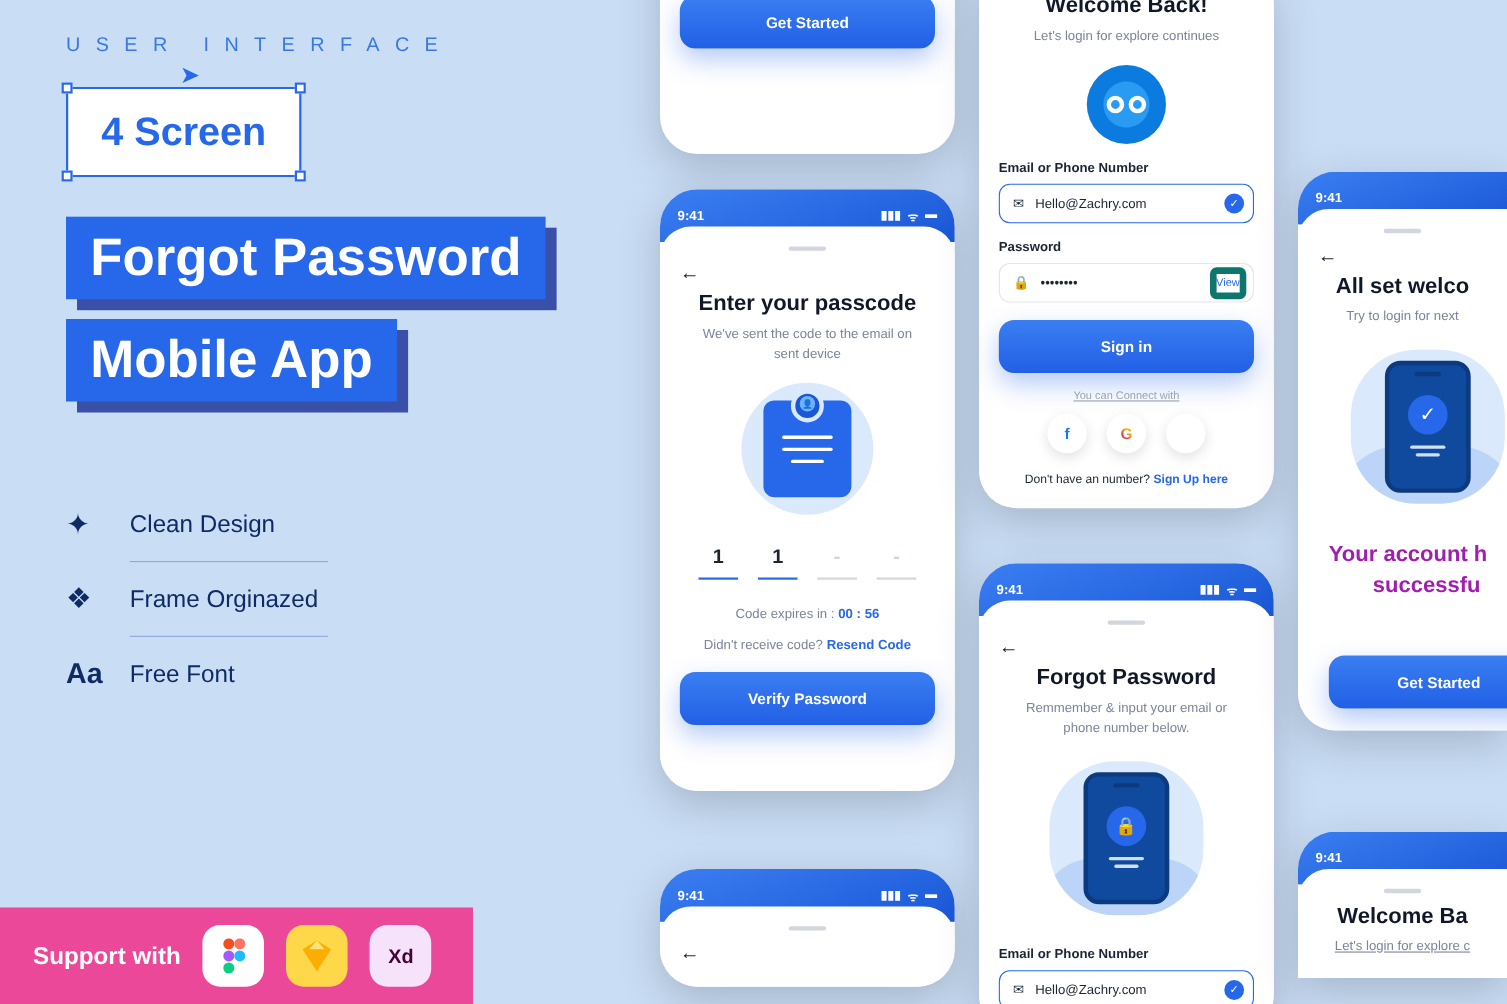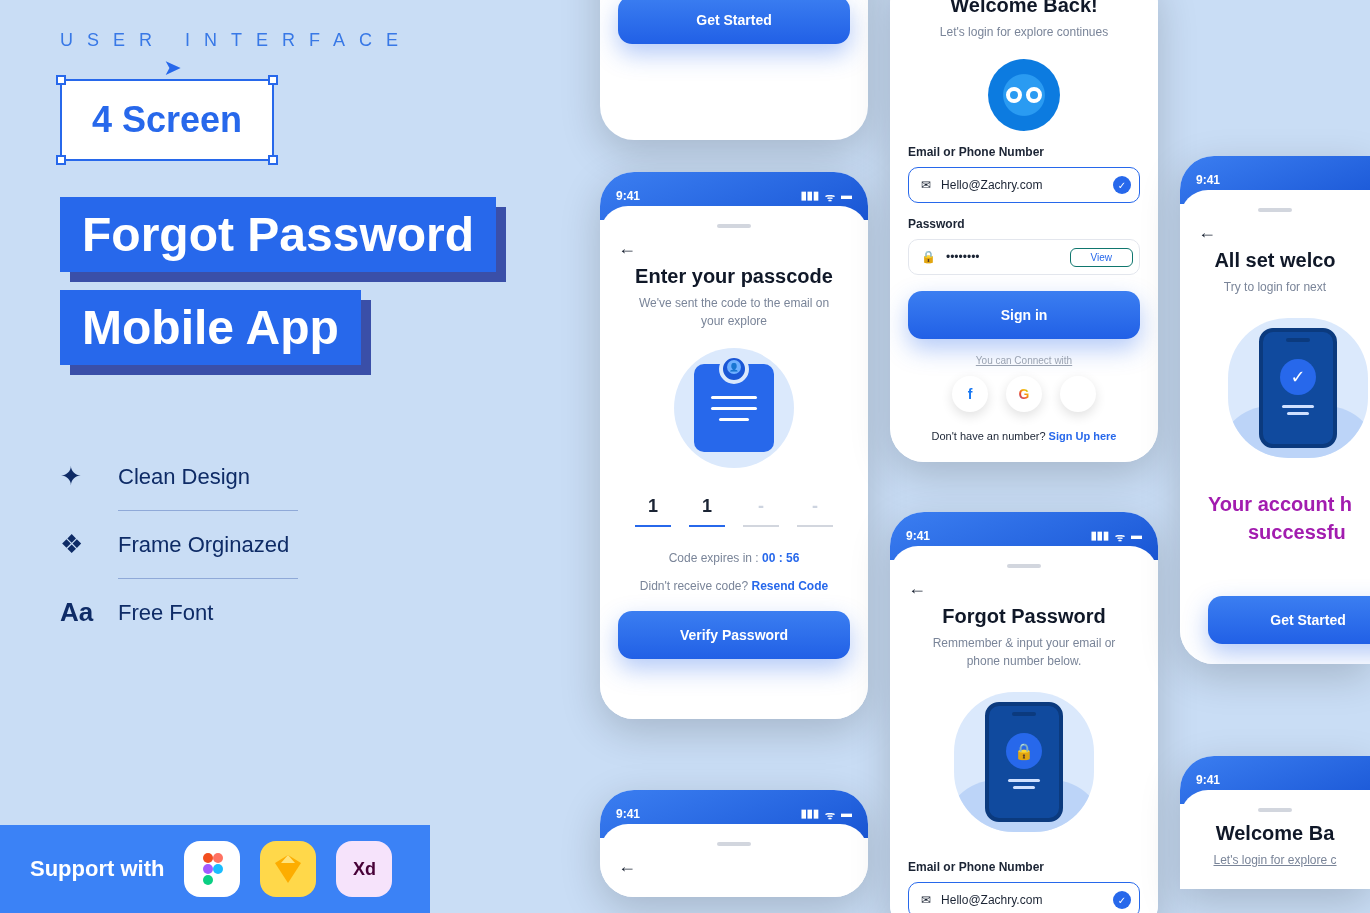--- a/index.html
+++ b/index.html
@@ -13,21 +13,21 @@
 .handle { position: absolute; width: 10px; height: 10px; background: #fff; border: 2px solid #2768eb; }
 .handle.tl { left: -6px; top: -6px; } .handle.tr { right: -6px; top: -6px; }
 .handle.bl { left: -6px; bottom: -6px; } .handle.br { right: -6px; bottom: -6px; }
 .cursor-icon { position: absolute; top: -26px; left: 50%; transform: translateX(-20%); color:#2768eb; font-size:22px; }
 .title-block { margin-top: 36px; }
 .title-line { display: inline-block; background: #2768eb; color: #fff; font-size: 48px; font-weight: 800; padding: 10px 22px; margin-bottom: 18px; box-shadow: 10px 10px 0 #3a4fa8; }
 .features { margin-top: 60px; }
 .feature { display: flex; align-items: center; gap: 22px; padding: 18px 0; color: #0e2b66; font-size: 22px; }
 .feature .icon { width: 36px; color:#0e2b66; font-size:26px; }
 .divider { margin-left: 58px; width: 180px; height: 1px; background: #8fa9d8; }
-.support-bar { position: absolute; left: 0; bottom: 0; width: 430px; height: 88px; background: #3b82f6; display: flex; align-items: center; gap: 20px; padding: 0 30px; color: #fff; }
+.support-bar { position: absolute; left: 0; bottom: 0; width: 430px; height: 88px; background: #ec4899; display: flex; align-items: center; gap: 20px; padding: 0 30px; color: #fff; }
 .support-bar .label { font-size: 22px; font-weight: 600; }
 .tool-icon { width: 56px; height: 56px; border-radius: 16px; background: #fff; display: flex; align-items: center; justify-content: center; font-size: 26px; }
 .tool-icon.sketch { background: #ffd84a; }
 .tool-icon.xd { background: #f6e3fb; color: #470137; font-weight:700; font-size:18px; }
 
 
 .phones { position: absolute; left: 590px; top: 0; width: 780px; height: 913px; }
 .phone { position: absolute; width: 268px; border-radius: 34px; background: #fff; box-shadow: 0 12px 40px rgba(0,0,0,0.18); overflow: hidden; }
 .phone-head { background: linear-gradient(160deg,#3b7ef1 0%,#1a57d6 100%); height: 48px; display: flex; align-items: center; justify-content: space-between; padding: 0 16px; color: #fff; font-size: 12px; font-weight: 600; }
 .status-icons { display:flex; gap:6px; font-size:11px; }
@@ -44,21 +44,21 @@
 .clip-line.s { width:30px; } 
 .code-row { display:flex; gap:18px; justify-content:center; margin-top:28px; }
 .code-cell { width:36px; border-bottom:2px solid #2768eb; text-align:center; padding-bottom:8px; font-weight:700; font-size:18px; color:#1b2434; }
 .code-cell.empty { border-bottom-color:#d2d6de; color:#cdd4e0; }
 .blue-link { color:#2768eb; font-weight:600;text-align:center; }
 .btn-primary { background: linear-gradient(180deg,#3b7ef1,#2160e6); color:#fff; border:none; border-radius:14px; height:48px; display:flex; align-items:center; justify-content:center; font-weight:700; font-size:14px; margin-top:16px; width:100%; box-shadow:0 10px 24px rgba(39,104,235,0.35); }
 .field-label { font-size:12px; color:#1b2434; font-weight:600; margin-top:14px; margin-bottom:8px; }
 .input { border:1px solid #2768eb; border-radius:10px; padding:10px 12px; display:flex; align-items:center; gap:10px; font-size:12px; color:#1b2434; position:relative; }
 .input.plain { border-color:#e3e6ed; }
 .input .tick { position:absolute; right:8px; width:18px; height:18px; border-radius:50%; background:#2768eb; color:#fff; font-size:10px; display:flex; align-items:center; justify-content:center; }
-.view-pill { position:absolute; right:6px; font-size:10px; border:1px solid #0f766e; color:#2768eb; padding:3px 20px; border-radius:6px; }
+.view-pill { position:absolute; right:6px; font-size:10px; border:6px solid #0f766e; color:#2768eb; padding:3px 0; border-radius:6px; }
 .connect-label { text-align:center; font-size:10px; color:#9aa3b2; margin-top:16px;text-decoration:underline; }
 .socials { display:flex; gap:18px; justify-content:center; margin-top:10px; }
 .social { width:36px; height:36px; border-radius:50%; box-shadow:0 4px 12px rgba(0,0,0,0.12); display:flex; align-items:center; justify-content:center; background:#fff; font-weight:700; font-size:14px; }
 .signup-foot { text-align:center; font-size:11px; color:#1b2434; margin-top:18px; }
 .logo-ring { width:72px; height:72px; border-radius:50%; background:radial-gradient(circle,#2a9bf2 40%,#0c7be0 42%); display:flex; align-items:center; justify-content:center; margin:18px auto 0; }
 .infinity { color:#fff; font-size:24px; display:flex; gap:4px; }
 .infinity .o { width:16px; height:16px; border:4px solid #fff; border-radius:50%; }
 .phone-illus-device { width:78px; height:120px; background:#104a9e; border-radius:14px; border:4px solid #0b3a7e; position:relative; display:flex; flex-direction:column; align-items:center; justify-content:center; }
 .phone-illus-device::before { content:''; position:absolute; top:6px; width:24px; height:4px; background:#0b3a7e; border-radius:2px; }
 .check-circle { width:36px; height:36px; border-radius:50%; background:#2768eb; color:#fff; display:flex; align-items:center; justify-content:center; font-size:18px; margin-bottom:8px; }
@@ -140,21 +140,21 @@
       <span class="status-icons">
           <span>▮▮▮</span>
           <span>ᯤ</span>
           <span>▬</span>
         </span>
     </div>
     <div class="phone-body">
       <div class="drag-handle"></div>
       <div class="back-arrow">←</div>
       <div class="h1c">Enter your passcode</div>
-      <div class="subc">We've sent the code to the email on your explore</div>
+      <div class="subc">We've sent the code to the email on sent device</div>
       <div class="illus">
         <div class="clip-card">
           <span class="clip-user">👤</span>
           <div class="clip-line"></div>
             <div class="clip-line"></div>
             <div class="clip-line s"></div>
         </div>
       </div>
       <div class="code-row">
         <div class="code-cell">1</div>

